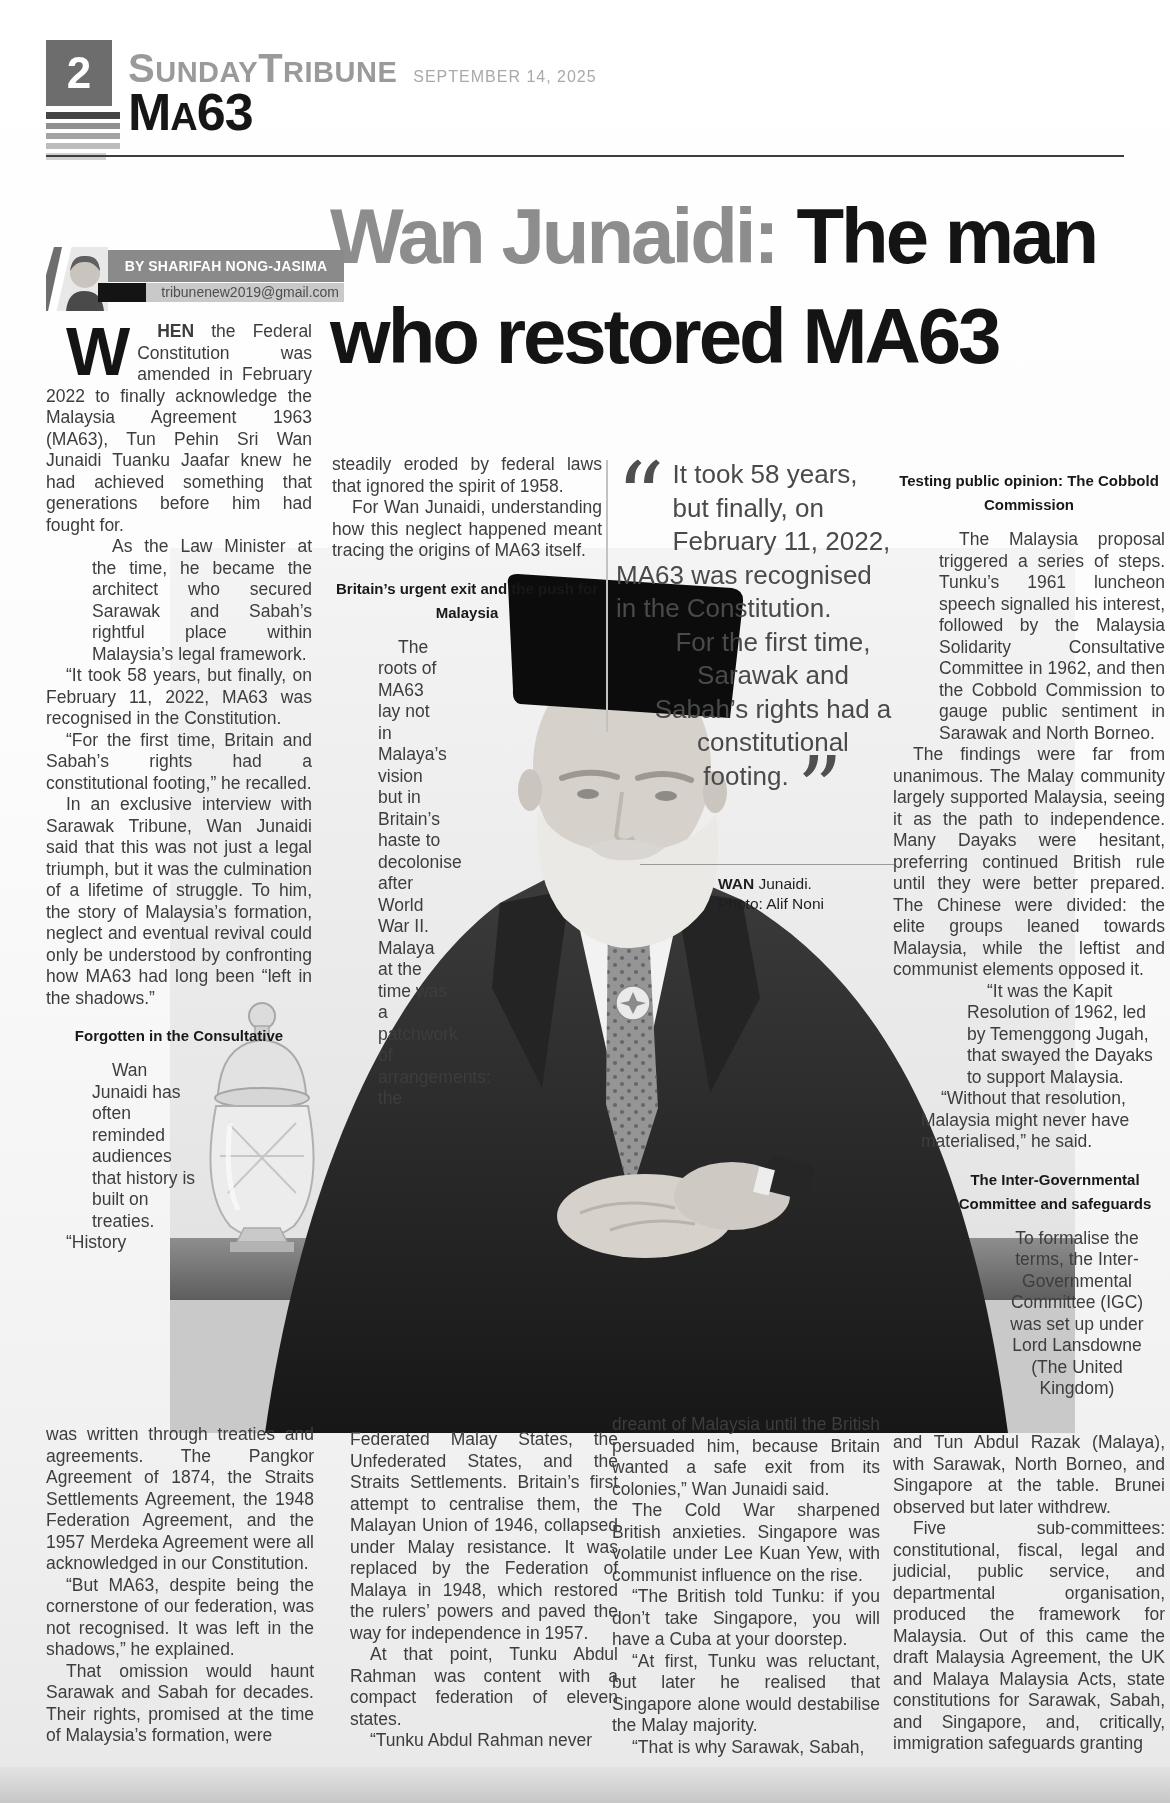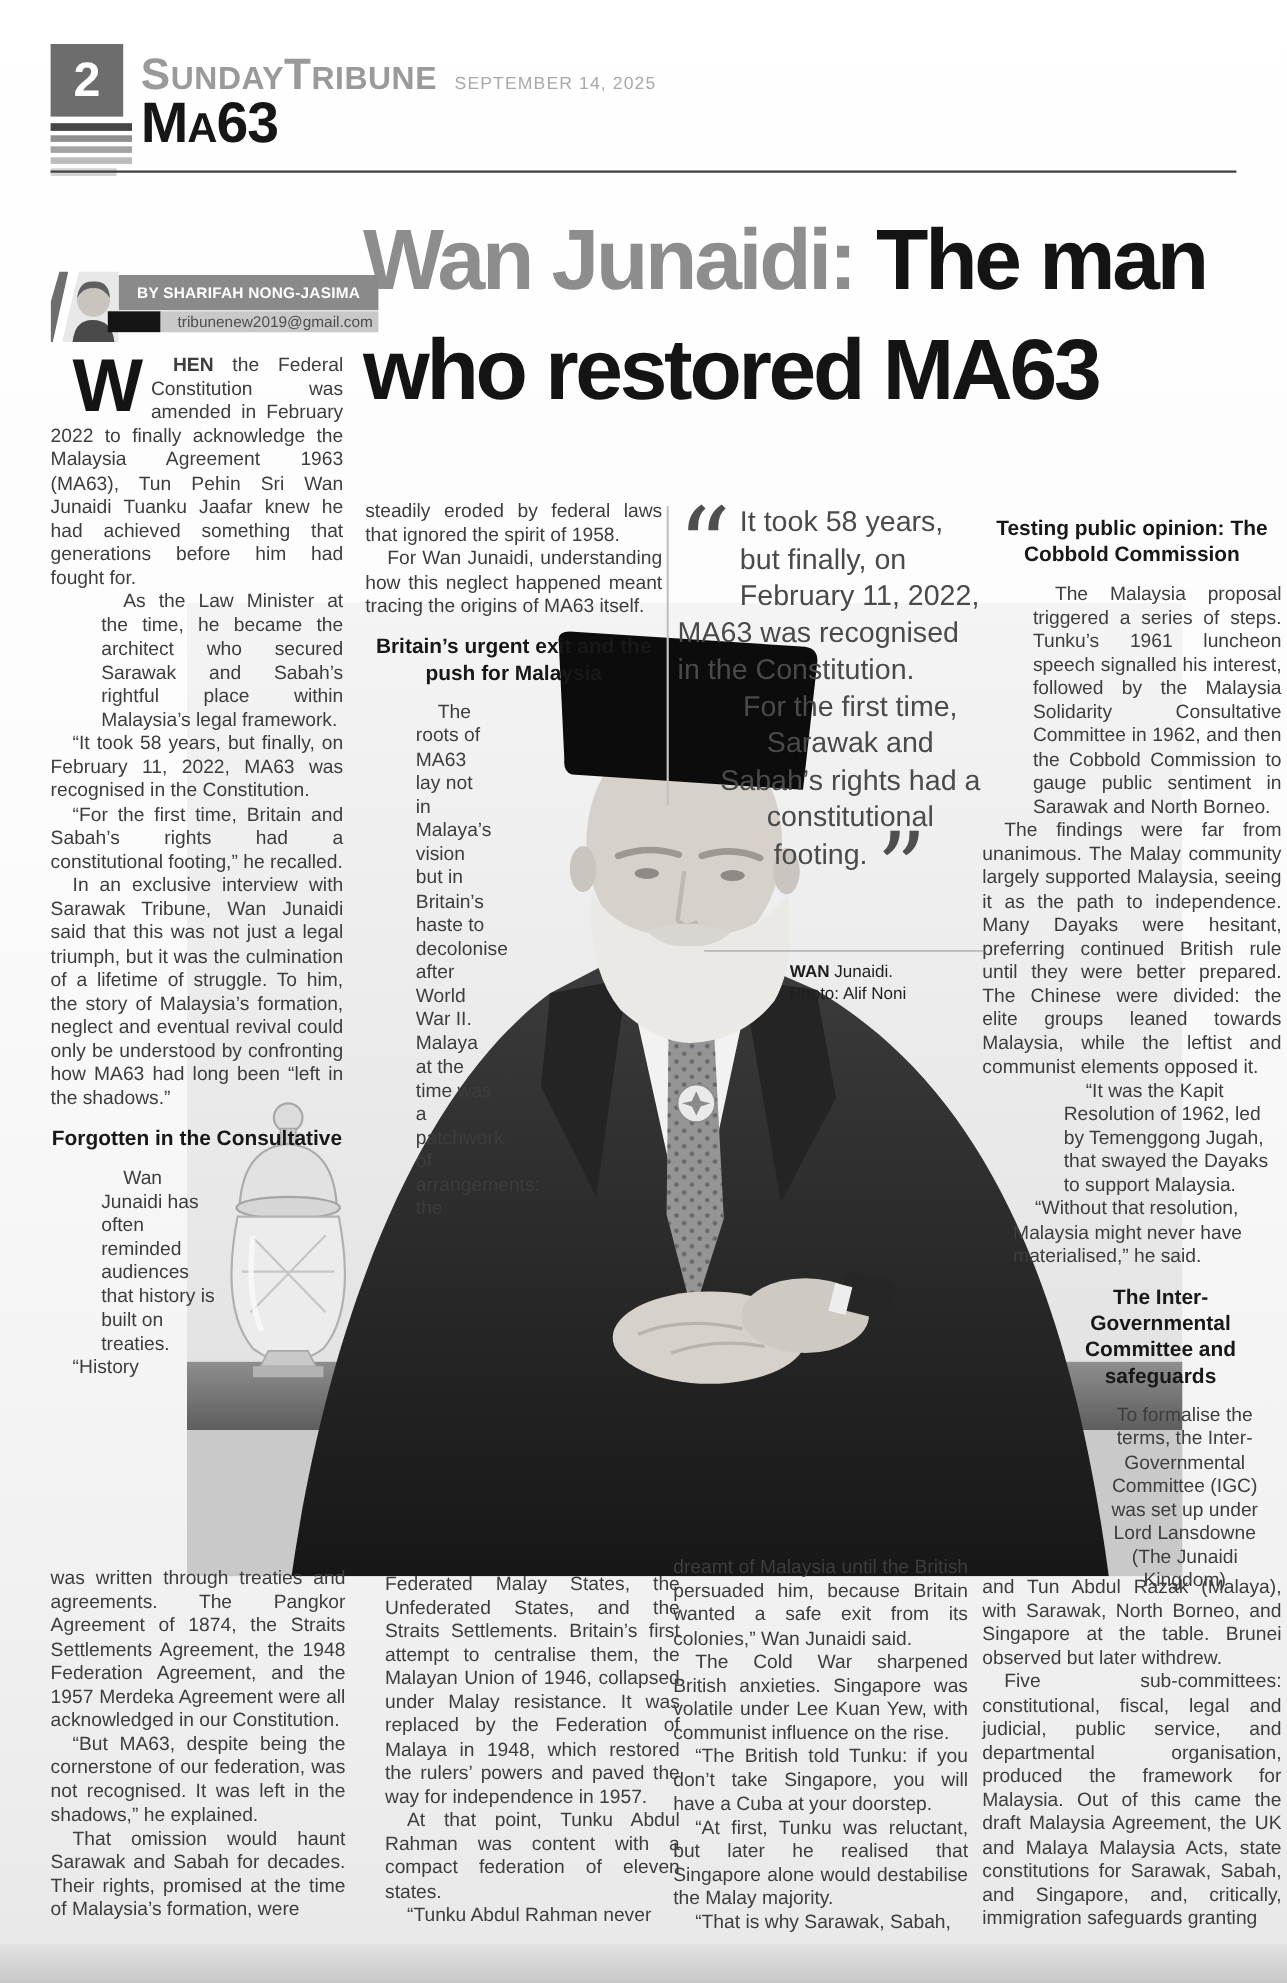--- a/index.html
+++ b/index.html
@@ -32,21 +32,21 @@
     font-weight:bold;font-size:14px;display:flex;align-items:center;justify-content:center;letter-spacing:0.2px;}
   .by-black{position:absolute;left:52px;top:40px;width:48px;height:19px;background:#141414;}
   .by-email{position:absolute;left:100px;top:40px;width:198px;height:19px;background:#c9c9c9;color:#4e4e4e;
     font-size:14px;line-height:19px;text-align:right;padding-right:5px;box-sizing:border-box;}
 
   
   .col{position:absolute;font-size:17.5px;line-height:21.5px;text-align:justify;color:#3d3d3d;}
   .col p{margin:0;text-indent:20px;}
   .paras p:first-child{text-indent:0;}
   .all-indent p:first-child{text-indent:20px;margin-left:46px;}
-  .col h3{margin:15px 0 12px 0;text-align:center;font-size:19px;line-height:24px;color:#181818;font-weight:bold;text-indent:0;}
+  .col h3{margin:15px 0 12px 0;text-align:center;font-size:15px;line-height:24px;color:#181818;font-weight:bold;text-indent:0;}
   .col1{left:46px;top:321px;width:266px;}
   .dropcap{float:left;font-size:68px;line-height:52px;font-weight:bold;color:#141414;margin:4px 7px 0 0;}
   .p-lead{margin:0;text-indent:0;}
   .narrow1{width:150px;text-align:left;}
   .col2{left:332px;top:454px;width:270px;}
   .narrow2{width:116px;text-align:left;margin-top:12px;}
   .colR{left:893px;top:454px;width:272px;}
   .shifted{margin-left:28px;width:244px;text-align:left;}
   .subhead-igc{margin-left:56px !important;width:212px;}
   .narrowR{margin-left:100px;width:168px;text-align:center;margin-top:10px;}
@@ -232,21 +232,21 @@
     <div class="paras all-indent">
         <p>The Malaysia proposal triggered a series of steps. Tunku’s 1961 luncheon speech signalled his interest, followed by the Malaysia Solidarity Consultative Committee in 1962, and then the Cobbold Commission to gauge public sentiment in Sarawak and North Borneo.</p>
         <p>The findings were far from unanimous. The Malay community largely supported Malaysia, seeing it as the path to independence. Many Dayaks were hesitant, preferring continued British rule until they were better prepared. The Chinese were divided: the elite groups leaned towards Malaysia, while the leftist and communist elements opposed it.</p>
       </div>
     <div class="paras all-indent shifted">
         <p>“It was the Kapit Resolution of 1962, led by Temenggong Jugah, that swayed the Dayaks to support Malaysia.</p>
         <p>“Without that resolution, Malaysia might never have materialised,” he said.</p>
       </div>
     <h3 class="subhead-igc">The Inter-Governmental Committee and safeguards</h3>
     <div class="paras narrowR">
-        <p>To formalise the terms, the Inter-Governmental Committee (IGC) was set up under Lord Lansdowne (The Junaidi Kingdom)</p>
+        <p>To formalise the terms, the Inter-Governmental Committee (IGC) was set up under Lord Lansdowne (The United Kingdom)</p>
       </div>
   </div>
 
   <div class="col bcol1 paras">
       <p>was written through treaties and agreements. The Pangkor Agreement of 1874, the Straits Settlements Agreement, the 1948 Federation Agreement, and the 1957 Merdeka Agreement were all acknowledged in our Constitution.</p>
       <p>“But MA63, despite being the cornerstone of our federation, was not recognised. It was left in the shadows,” he explained.</p>
       <p>That omission would haunt Sarawak and Sabah for decades. Their rights, promised at the time of Malaysia’s formation, were</p>
     </div>
   <div class="col bcol2 paras">
       <p>Federated Malay States, the Unfederated States, and the Straits Settlements. Britain’s first attempt to centralise them, the Malayan Union of 1946, collapsed under Malay resistance. It was replaced by the Federation of Malaya in 1948, which restored the rulers’ powers and paved the way for independence in 1957.</p>

